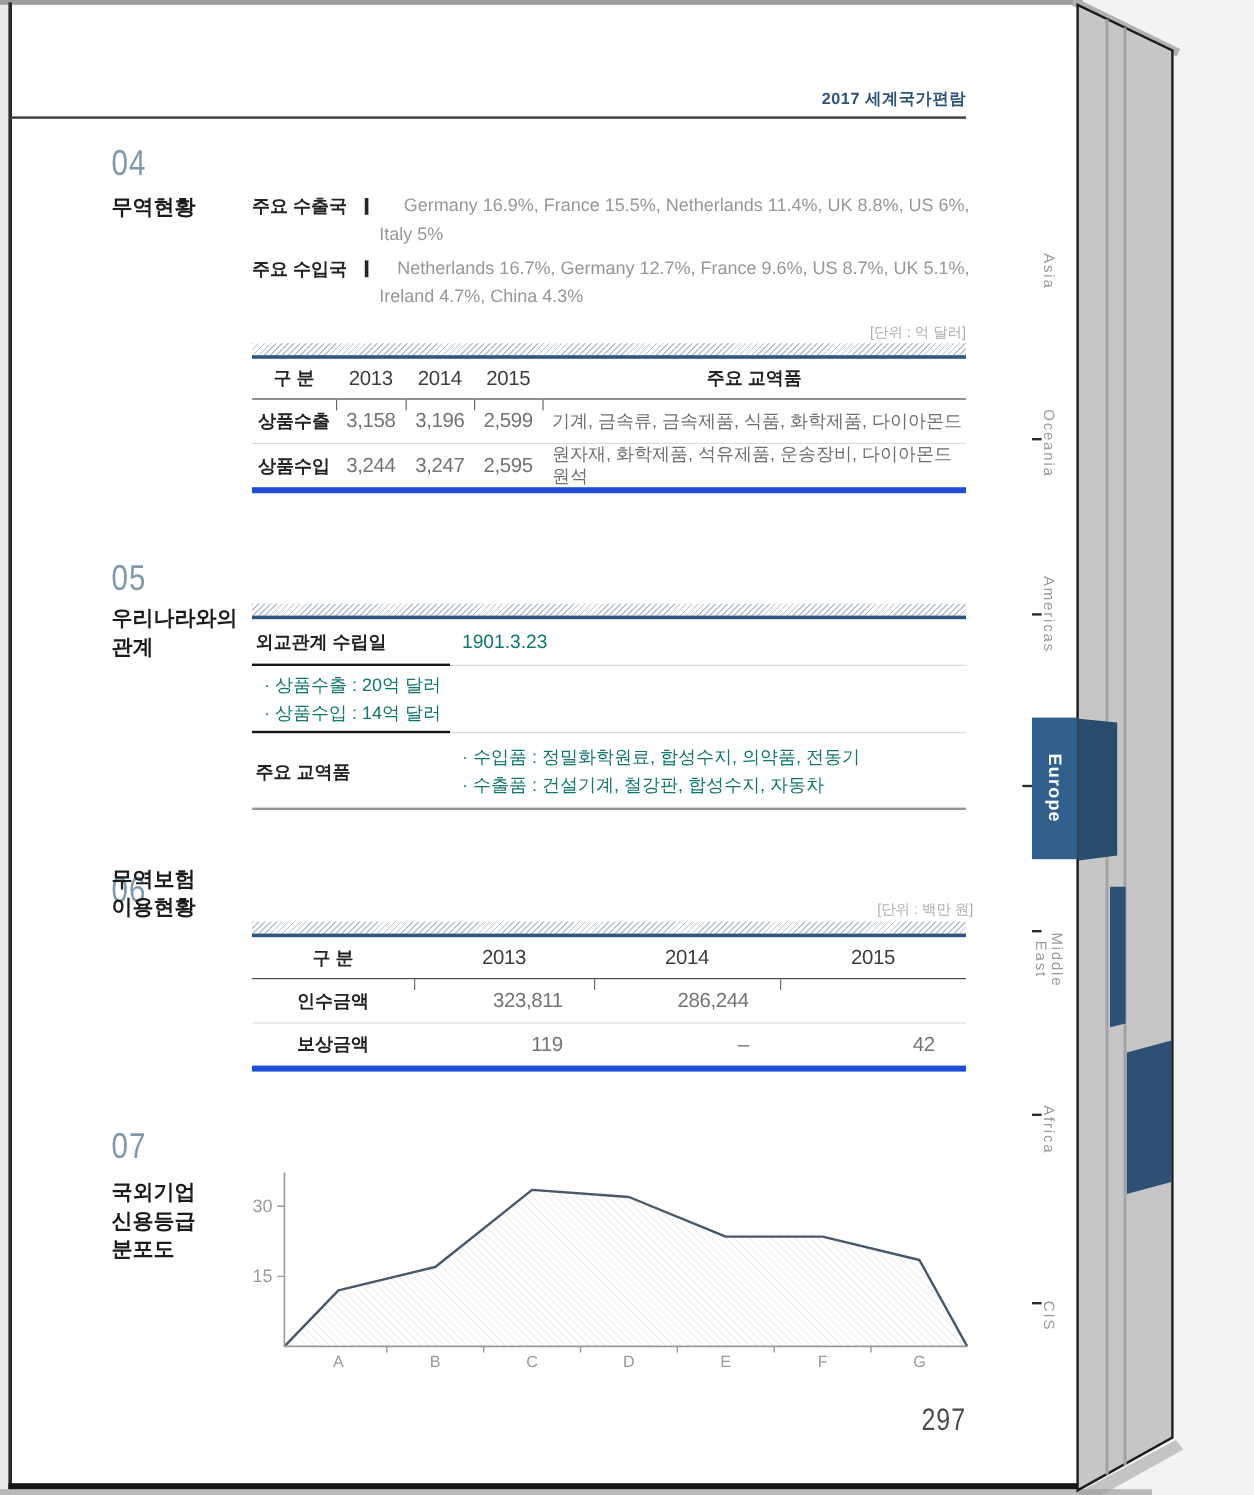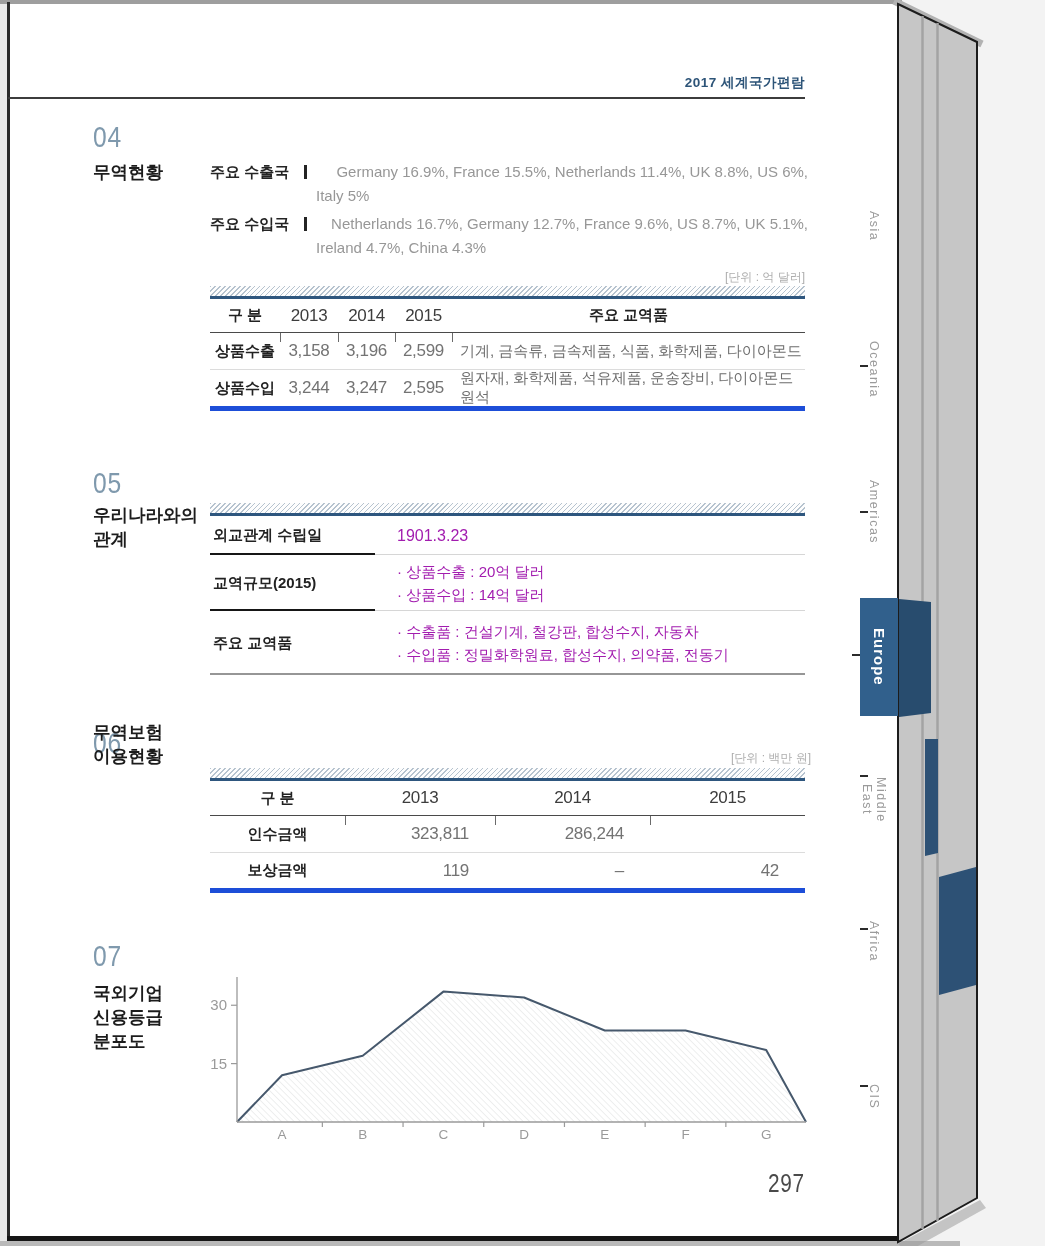--- a/index.html
+++ b/index.html
@@ -42,25 +42,25 @@
   .yr{font-size:17px;color:#3d3d3d;letter-spacing:-0.3px;}
   .num{font-size:17px;color:#737373;letter-spacing:-0.3px;}
   .row-label{font-size:15px;font-weight:bold;color:#222;}
   .items{font-size:15px;color:#6e6e6e;justify-content:flex-start;padding-left:8px;}
   .hdr-underline{border-bottom:1px solid #4a4a4a;}
   .sep-light{border-bottom:1px solid #dcdcdc;}
   .sep-dark{border-bottom:5px solid #1d4ed8;}
   .tick{position:absolute;width:1px;height:9px;background:#6a6a6a;}
 
   
-  .t5row{position:relative;display:flex;gap:12px;}
+  .t5row{position:relative;display:flex;}
   .t5-label{width:165px;display:flex;align-items:center;padding-left:3px;box-sizing:border-box;
             font-size:15px;font-weight:bold;color:#222;}
   .t5-vals{flex:1;display:flex;flex-direction:column;justify-content:center;padding-left:10px;}
-  .t5-val{font-size:15px;color:#a21caf;line-height:23px;}
+  .t5-val{font-size:15px;color:#0f766e;line-height:23px;}
   .ul-dark{position:absolute;left:0;bottom:0;width:165px;height:2px;background:#161616;}
   .ul-light{position:absolute;left:165px;right:0;bottom:0;height:1px;background:#d6d6d6;}
   .ul-full{position:absolute;left:0;right:0;bottom:0;height:2px;background:#969696;}
 
   .num-right{justify-content:flex-end;padding-right:26px;box-sizing:border-box;}
 
   
   .page-num{left:735px;top:1168px;width:70px;text-align:right;font-size:26px;color:#4a4a4a;
             transform:scaleX(.8);transform-origin:right top;letter-spacing:1px;}
 
@@ -141,33 +141,32 @@
     <div class="band"></div>
     <div class="t5row" style="height:39px;">
       <div class="t5-label">외교관계 수립일</div>
       <div class="t5-vals">
           <div class="t5-val" style="font-size:16px;">1901.3.23</div>
         </div>
       <div class="ul-dark"></div>
       <div class="ul-light"></div>
     </div>
     <div class="t5row" style="height:56px;">
-      <div class="t5-label">교역규모(2015)</div>
       <div class="t5-vals">
         <div class="t5-val">· 상품수출 : 20억 달러</div>
         <div class="t5-val">· 상품수입 : 14억 달러</div>
       </div>
       <div class="ul-dark"></div>
       <div class="ul-light"></div>
     </div>
     <div class="t5row" style="height:64px;">
       <div class="t5-label">주요 교역품</div>
       <div class="t5-vals">
+        <div class="t5-val">· 수입품 : 정밀화학원료, 합성수지, 의약품, 전동기</div>
         <div class="t5-val">· 수출품 : 건설기계, 철강판, 합성수지, 자동차</div>
-        <div class="t5-val">· 수입품 : 정밀화학원료, 합성수지, 의약품, 전동기</div>
       </div>
       <div class="ul-full"></div>
     </div>
   </div>
 
   <div class="abs sec-num" style="left:93px;top:726px;">06</div>
   <div class="abs sec-title" style="left:93px;top:720px;">
     <div>무역보험</div>
     <div>이용현황</div>
   </div>

